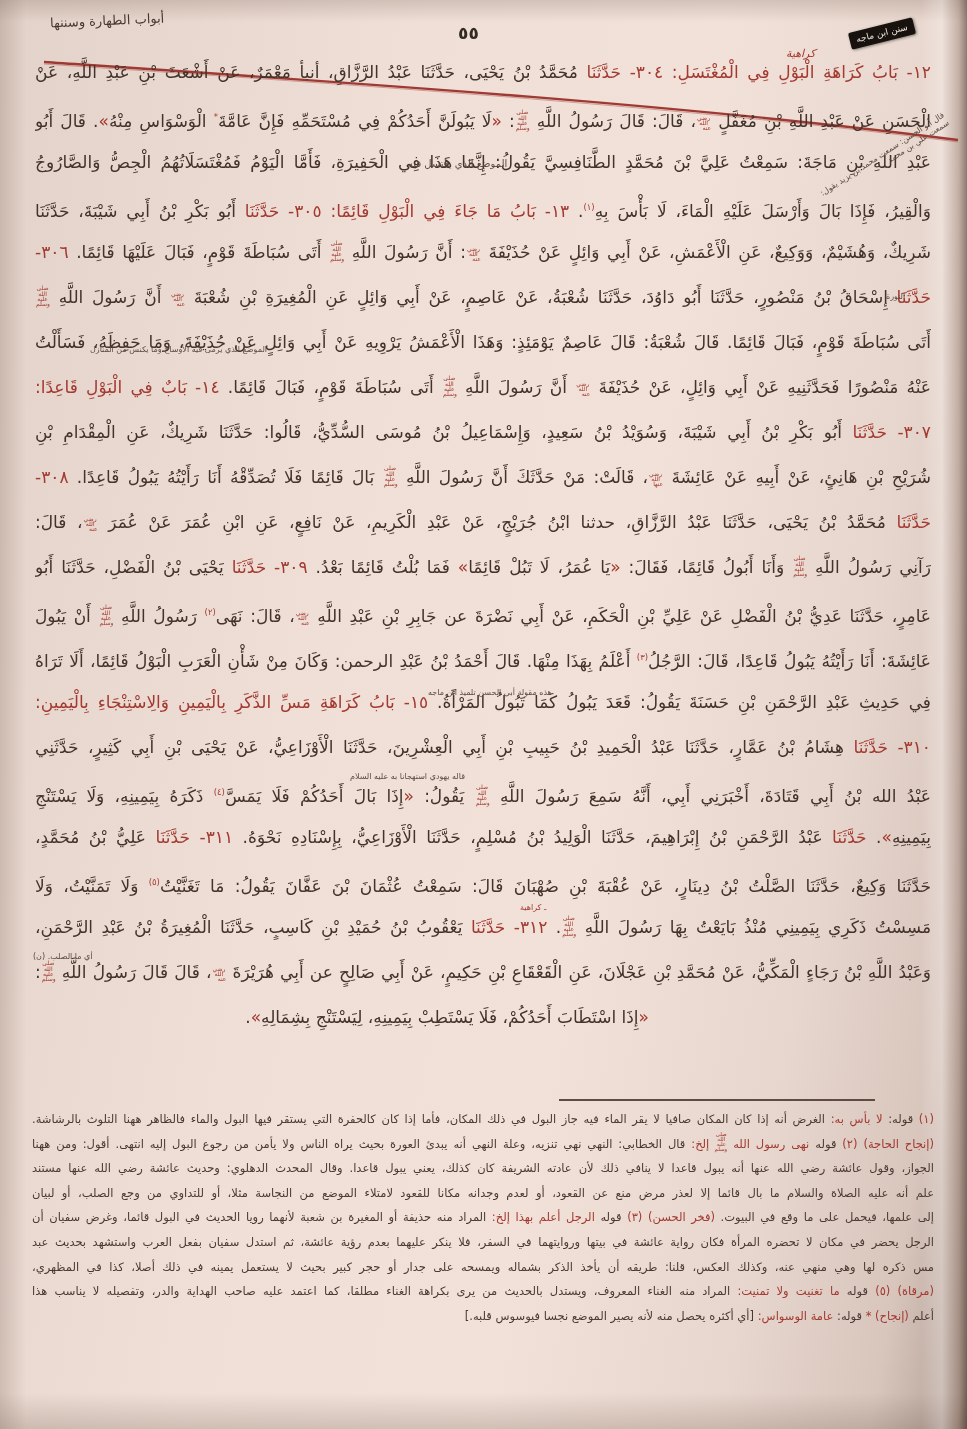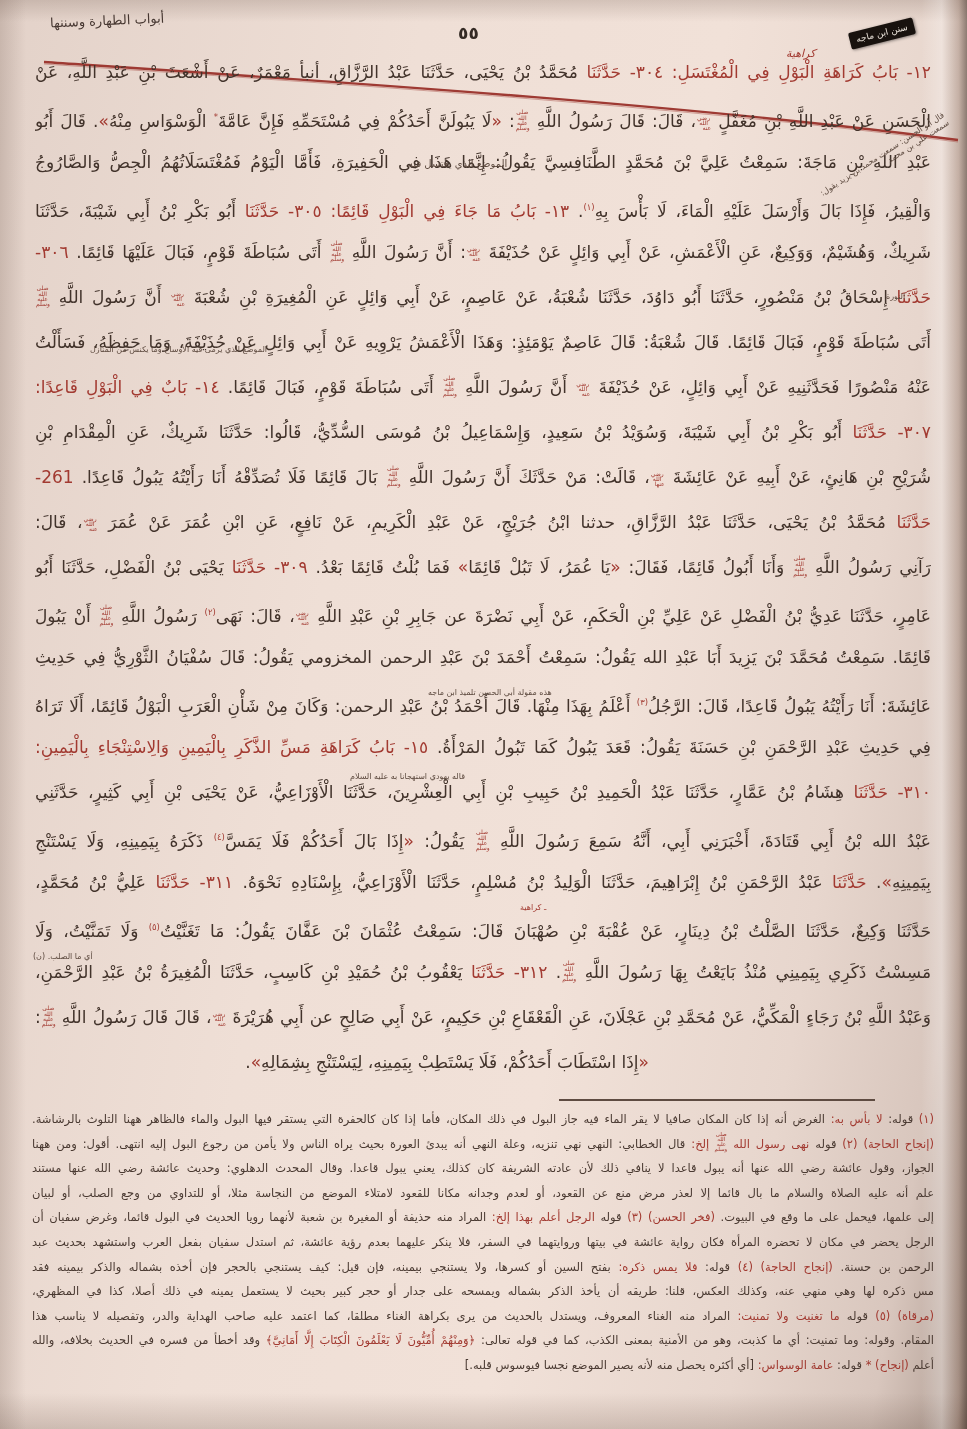--- a/index.html
+++ b/index.html
@@ -59,48 +59,45 @@
   <div id="body-lines">
       <div class="bline"><span class="s-r">١٢-‏ بَابُ كَرَاهَةِ الْبَوْلِ فِي الْمُغْتَسَلِ: ٣٠٤-‏ حَدَّثَنَا </span><span class="s-k">مُحَمَّدُ بْنُ يَحْيَى، حَدَّثَنَا عَبْدُ الرَّزَّاقِ، أنبأ مَعْمَرٌ، عَنْ أَشْعَثَ بْنِ عَبْدِ اللَّهِ، عَنْ</span></div>
       <div class="bline"><span class="s-k">الْحَسَنِ عَنْ عَبْدِ اللَّهِ بْنِ مُغَفَّلٍ </span><span class="hon">رضي الله عنه</span><span class="s-k">، قَالَ: قَالَ رَسُولُ اللَّهِ </span><span class="hon">صلى الله عليه وسلم</span><span class="s-k">: </span><span class="s-r">«</span><span class="s-k">لَا يَبُولَنَّ أَحَدُكُمْ فِي مُسْتَحَمِّهِ فَإِنَّ عَامَّةَ</span><span class="s-fn">*</span><span class="s-k"> الْوَسْوَاسِ مِنْهُ</span><span class="s-r">»</span><span class="s-k">. قَالَ أَبُو</span></div>
       <div class="bline"><span class="s-k">عَبْدِ اللهِ بْنِ مَاجَةَ: سَمِعْتُ عَلِيَّ بْنَ مُحَمَّدٍ الطَّنَافِسِيَّ يَقُولُ: إِنَّمَا هَذَا فِي الْحَفِيرَةِ، فَأَمَّا الْيَوْمُ فَمُغْتَسَلَاتُهُمُ الْجِصُّ وَالصَّارُوجُ</span></div>
       <div class="bline"><span class="s-k">وَالْقِيرُ، فَإِذَا بَالَ وَأَرْسَلَ عَلَيْهِ الْمَاءَ، لَا بَأْسَ بِهِ</span><span class="s-fn">(١)</span><span class="s-k">. </span><span class="s-r">١٣-‏ بَابُ مَا جَاءَ فِي الْبَوْلِ قَائِمًا: ٣٠٥-‏ حَدَّثَنَا </span><span class="s-k">أَبُو بَكْرِ بْنُ أَبِي شَيْبَةَ، حَدَّثَنَا</span></div>
       <div class="bline"><span class="s-k">شَرِيكٌ، وَهُشَيْمٌ، وَوَكِيعٌ، عَنِ الْأَعْمَشِ، عَنْ أَبِي وَائِلٍ عَنْ حُذَيْفَةَ </span><span class="hon">رضي الله عنه</span><span class="s-k">: أَنَّ رَسُولَ اللَّهِ </span><span class="hon">صلى الله عليه وسلم</span><span class="s-k"> أَتَى سُبَاطَةَ قَوْمٍ، فَبَالَ عَلَيْهَا قَائِمًا. </span><span class="s-r">٣٠٦-‏</span></div>
       <div class="bline"><span class="s-r">حَدَّثَنَا </span><span class="s-k">إِسْحَاقُ بْنُ مَنْصُورٍ، حَدَّثَنَا أَبُو دَاوُدَ، حَدَّثَنَا شُعْبَةُ، عَنْ عَاصِمٍ، عَنْ أَبِي وَائِلٍ عَنِ الْمُغِيرَةِ بْنِ شُعْبَةَ </span><span class="hon">رضي الله عنه</span><span class="s-k"> أَنَّ رَسُولَ اللَّهِ </span><span class="hon">صلى الله عليه وسلم</span></div>
       <div class="bline"><span class="s-k">أَتَى سُبَاطَةَ قَوْمٍ، فَبَالَ قَائِمًا. قَالَ شُعْبَةُ: قَالَ عَاصِمٌ يَوْمَئِذٍ: وَهَذَا الْأَعْمَشُ يَرْوِيهِ عَنْ أَبِي وَائِلٍ عَنْ حُذَيْفَةَ، وَمَا حَفِظَهُ، فَسَأَلْتُ</span></div>
       <div class="bline"><span class="s-k">عَنْهُ مَنْصُورًا فَحَدَّثَنِيهِ عَنْ أَبِي وَائِلٍ، عَنْ حُذَيْفَةَ </span><span class="hon">رضي الله عنه</span><span class="s-k"> أَنَّ رَسُولَ اللَّهِ </span><span class="hon">صلى الله عليه وسلم</span><span class="s-k"> أَتَى سُبَاطَةَ قَوْمٍ، فَبَالَ قَائِمًا. </span><span class="s-r">١٤-‏ بَابٌ فِي الْبَوْلِ قَاعِدًا:</span></div>
       <div class="bline"><span class="s-r">٣٠٧-‏ حَدَّثَنَا </span><span class="s-k">أَبُو بَكْرِ بْنُ أَبِي شَيْبَةَ، وَسُوَيْدُ بْنُ سَعِيدٍ، وَإِسْمَاعِيلُ بْنُ مُوسَى السُّدِّيُّ، قَالُوا: حَدَّثَنَا شَرِيكٌ، عَنِ الْمِقْدَامِ بْنِ</span></div>
-      <div class="bline"><span class="s-k">شُرَيْحِ بْنِ هَانِئٍ، عَنْ أَبِيهِ عَنْ عَائِشَةَ </span><span class="hon">رضي الله عنها</span><span class="s-k">، قَالَتْ: مَنْ حَدَّثَكَ أَنَّ رَسُولَ اللَّهِ </span><span class="hon">صلى الله عليه وسلم</span><span class="s-k"> بَالَ قَائِمًا فَلَا تُصَدِّقْهُ أَنَا رَأَيْتُهُ يَبُولُ قَاعِدًا. </span><span class="s-r">261-‏</span></div>
+      <div class="bline"><span class="s-k">شُرَيْحِ بْنِ هَانِئٍ، عَنْ أَبِيهِ عَنْ عَائِشَةَ </span><span class="hon">رضي الله عنها</span><span class="s-k">، قَالَتْ: مَنْ حَدَّثَكَ أَنَّ رَسُولَ اللَّهِ </span><span class="hon">صلى الله عليه وسلم</span><span class="s-k"> بَالَ قَائِمًا فَلَا تُصَدِّقْهُ أَنَا رَأَيْتُهُ يَبُولُ قَاعِدًا. </span><span class="s-r">٣٠٨-‏</span></div>
       <div class="bline"><span class="s-r">حَدَّثَنَا </span><span class="s-k">مُحَمَّدُ بْنُ يَحْيَى، حَدَّثَنَا عَبْدُ الرَّزَّاقِ، حدثنا ابْنُ جُرَيْجٍ، عَنْ عَبْدِ الْكَرِيمِ، عَنْ نَافِعٍ، عَنِ ابْنِ عُمَرَ عَنْ عُمَرَ </span><span class="hon">رضي الله عنه</span><span class="s-k">، قَالَ:</span></div>
       <div class="bline"><span class="s-k">رَآنِي رَسُولُ اللَّهِ </span><span class="hon">صلى الله عليه وسلم</span><span class="s-k"> وَأَنَا أَبُولُ قَائِمًا، فَقَالَ: </span><span class="s-r">«</span><span class="s-k">يَا عُمَرُ، لَا تَبُلْ قَائِمًا</span><span class="s-r">»</span><span class="s-k"> فَمَا بُلْتُ قَائِمًا بَعْدُ. </span><span class="s-r">٣٠٩-‏ حَدَّثَنَا </span><span class="s-k">يَحْيَى بْنُ الْفَضْلِ، حَدَّثَنَا أَبُو</span></div>
       <div class="bline"><span class="s-k">عَامِرٍ، حَدَّثَنَا عَدِيُّ بْنُ الْفَضْلِ عَنْ عَلِيِّ بْنِ الْحَكَمِ، عَنْ أَبِي نَضْرَةَ عن جَابِرِ بْنِ عَبْدِ اللَّهِ </span><span class="hon">رضي الله عنه</span><span class="s-k">، قَالَ: نَهَى</span><span class="s-fn">(٢)</span><span class="s-k"> رَسُولُ اللَّهِ </span><span class="hon">صلى الله عليه وسلم</span><span class="s-k"> أَنْ يَبُولَ</span></div>
-      <div class="bline"><span class="s-k">قَائِمًا. سَمِعْتُ مُحَمَّدَ بْنَ يَزِيدَ أَبَا عَبْدِ الله يَقُولُ: سَمِعْتُ أَحْمَدَ بْنَ عَبْدِ الرحمن المخزومي يَقُولُ: قَالَ سُفْيَانُ الثَّوْرِيُّ فِي حَدِيثِ</span></div>
       <div class="bline"><span class="s-k">عَائِشَةَ: أَنَا رَأَيْتُهُ يَبُولُ قَاعِدًا، قَالَ: الرَّجُلُ</span><span class="s-fn">(٣)</span><span class="s-k"> أَعْلَمُ بِهَذَا مِنْهَا. قَالَ أَحْمَدُ بْنُ عَبْدِ الرحمن: وَكَانَ مِنْ شَأْنِ الْعَرَبِ الْبَوْلُ قَائِمًا، أَلَا تَرَاهُ</span></div>
       <div class="bline"><span class="s-k">فِي حَدِيثِ عَبْدِ الرَّحْمَنِ بْنِ حَسَنَةَ يَقُولُ: قَعَدَ يَبُولُ كَمَا تَبُولُ المَرْأَةُ. </span><span class="s-r">١٥-‏ بَابُ كَرَاهَةِ مَسِّ الذَّكَرِ بِالْيَمِينِ وَالِاسْتِنْجَاءِ بِالْيَمِينِ:</span></div>
       <div class="bline"><span class="s-r">٣١٠-‏ حَدَّثَنَا </span><span class="s-k">هِشَامُ بْنُ عَمَّارٍ، حَدَّثَنَا عَبْدُ الْحَمِيدِ بْنُ حَبِيبِ بْنِ أَبِي الْعِشْرِينَ، حَدَّثَنَا الْأَوْزَاعِيُّ، عَنْ يَحْيَى بْنِ أَبِي كَثِيرٍ، حَدَّثَنِي</span></div>
       <div class="bline"><span class="s-k">عَبْدُ الله بْنُ أَبِي قَتَادَةَ، أَخْبَرَنِي أَبِي، أَنَّهُ سَمِعَ رَسُولَ اللَّهِ </span><span class="hon">صلى الله عليه وسلم</span><span class="s-k"> يَقُولُ: </span><span class="s-r">«</span><span class="s-k">إِذَا بَالَ أَحَدُكُمْ فَلَا يَمَسَّ</span><span class="s-fn">(٤)</span><span class="s-k"> ذَكَرَهُ بِيَمِينِهِ، وَلَا يَسْتَنْجِ</span></div>
       <div class="bline"><span class="s-k">بِيَمِينِهِ</span><span class="s-r">»</span><span class="s-k">. </span><span class="s-r">حَدَّثَنَا </span><span class="s-k">عَبْدُ الرَّحْمَنِ بْنُ إِبْرَاهِيمَ، حَدَّثَنَا الْوَلِيدُ بْنُ مُسْلِمٍ، حَدَّثَنَا الْأَوْزَاعِيُّ، بِإِسْنَادِهِ نَحْوَهُ. </span><span class="s-r">٣١١-‏ حَدَّثَنَا </span><span class="s-k">عَلِيُّ بْنُ مُحَمَّدٍ،</span></div>
       <div class="bline"><span class="s-k">حَدَّثَنَا وَكِيعٌ، حَدَّثَنَا الصَّلْتُ بْنُ دِينَارٍ، عَنْ عُقْبَةَ بْنِ صُهْبَانَ قَالَ: سَمِعْتُ عُثْمَانَ بْنَ عَفَّانَ يَقُولُ: مَا تَغَنَّيْتُ</span><span class="s-fn">(٥)</span><span class="s-k"> وَلَا تَمَنَّيْتُ، وَلَا</span></div>
       <div class="bline"><span class="s-k">مَسِسْتُ ذَكَرِي بِيَمِينِي مُنْذُ بَايَعْتُ بِهَا رَسُولَ اللَّهِ </span><span class="hon">صلى الله عليه وسلم</span><span class="s-k">. </span><span class="s-r">٣١٢-‏ حَدَّثَنَا </span><span class="s-k">يَعْقُوبُ بْنُ حُمَيْدِ بْنِ كَاسِبٍ، حَدَّثَنَا الْمُغِيرَةُ بْنُ عَبْدِ الرَّحْمَنِ،</span></div>
       <div class="bline"><span class="s-k">وَعَبْدُ اللَّهِ بْنُ رَجَاءٍ الْمَكِّيُّ، عَنْ مُحَمَّدِ بْنِ عَجْلَانَ، عَنِ الْقَعْقَاعِ بْنِ حَكِيمٍ، عَنْ أَبِي صَالِحٍ عن أَبِي هُرَيْرَةَ </span><span class="hon">رضي الله عنه</span><span class="s-k">، قَالَ قَالَ رَسُولُ اللَّهِ </span><span class="hon">صلى الله عليه وسلم</span><span class="s-k">:</span></div>
       <div class="bline short"><span class="s-r">«</span><span class="s-k">إِذَا اسْتَطَابَ أَحَدُكُمْ، فَلَا يَسْتَطِبْ بِيَمِينِهِ، لِيَسْتَنْجِ بِشِمَالِهِ</span><span class="s-r">»</span><span class="s-k">.</span></div>
     </div>
 
   <div class="fnsep"></div>
   <div id="footnotes">
       <div class="fline"><span class="s-r">(١) </span><span class="s-k">قوله: </span><span class="s-r">لا بأس به: </span><span class="s-k">الغرض أنه إذا كان المكان صافيا لا يقر الماء فيه جاز البول في ذلك المكان، فأما إذا كان كالحفرة التي يستقر فيها البول والماء فالظاهر ههنا التلوث بالرشاشة.</span></div>
       <div class="fline"><span class="s-r">(إنجاح الحاجة) (٢) </span><span class="s-k">قوله </span><span class="s-r">نهى رسول الله </span><span class="hon">صلى الله عليه وسلم</span><span class="s-r"> إلخ: </span><span class="s-k">قال الخطابي: النهي نهي تنزيه، وعلة النهي أنه يبدئ العورة بحيث يراه الناس ولا يأمن من رجوع البول إليه انتهى. أقول: ومن ههنا</span></div>
       <div class="fline"><span class="s-k">الجواز، وقول عائشة رضي الله عنها أنه يبول قاعدا لا ينافي ذلك لأن عادته الشريفة كان كذلك، يعني يبول قاعدا. وقال المحدث الدهلوي: وحديث عائشة رضي الله عنها مستند</span></div>
       <div class="fline"><span class="s-k">علم أنه عليه الصلاة والسلام ما بال قائما إلا لعذر مرض منع عن القعود، أو لعدم وجدانه مكانا للقعود لامتلاء الموضع من النجاسة مثلا، أو للتداوي من وجع الصلب، أو لبيان</span></div>
       <div class="fline"><span class="s-k">إلى علمها، فيحمل على ما وقع في البيوت. </span><span class="s-r">(فخر الحسن) (٣) </span><span class="s-k">قوله </span><span class="s-r">الرجل أعلم بهذا إلخ: </span><span class="s-k">المراد منه حذيفة أو المغيرة بن شعبة لأنهما رويا الحديث في البول قائما، وغرض سفيان أن</span></div>
       <div class="fline"><span class="s-k">الرجل يحضر في مكان لا تحضره المرأة فكان رواية عائشة في بيتها وروايتهما في السفر، فلا ينكر عليهما بعدم رؤية عائشة، ثم استدل سفيان بفعل العرب واستشهد بحديث عبد</span></div>
-      <div class="fline"><span class="s-k">الرحمن بن حسنة. </span><span class="s-r">(إنجاح الحاجة) (٤) </span><span class="s-k">قوله: </span><span class="s-r">فلا يمس ذكره: </span><span class="s-k">بفتح السين أو كسرها، ولا يستنجي بيمينه، فإن قيل: كيف يستنجي بالحجر فإن أخذه بشماله والذكر بيمينه فقد</span></div>
       <div class="fline"><span class="s-k">مس ذكره لها وهي منهي عنه، وكذلك العكس، قلنا: طريقه أن يأخذ الذكر بشماله ويمسحه على جدار أو حجر كبير بحيث لا يستعمل يمينه في ذلك أصلا، كذا في المظهري،</span></div>
       <div class="fline"><span class="s-r">(مرقاة) (٥) </span><span class="s-k">قوله </span><span class="s-r">ما تغنيت ولا تمنيت: </span><span class="s-k">المراد منه الغناء المعروف، ويستدل بالحديث من يرى بكراهة الغناء مطلقا، كما اعتمد عليه صاحب الهداية والدر، وتفصيله لا يناسب هذا</span></div>
-      <div class="fline"><span class="s-k">المقام. وقوله: وما تمنيت: أي ما كذبت، وهو من الأمنية بمعنى الكذب، كما في قوله تعالى: </span><span class="s-r">﴿وَمِنْهُمْ أُمِّيُّونَ لَا يَعْلَمُونَ الْكِتَابَ إِلَّا أَمَانِيَّ﴾</span><span class="s-k"> وقد أخطأ من فسره في الحديث بخلافه، والله</span></div>
       <div class="fline last"><span class="s-k">أعلم </span><span class="s-r">(إنجاح) * </span><span class="s-k">قوله: </span><span class="s-r">عامة الوسواس: </span><span class="s-k">[أي أكثره يحصل منه لأنه يصير الموضع نجسا فيوسوس قلبه.]</span></div>
     </div>
 
   <div id="annots">
       <div class="annot red" style="left: 786px; top: 49px; font-size: 11px; font-style: italic;">كراهية</div>
       <div class="annot " style="left: 408px; top: 127px; font-size: 10px; margin-top: 32px;">الموضع الذي يغتسل فيه</div>
       <div class="annot  wrap" style="left: 808px; top: 150px; font-size: 8px; width: 150px; transform: rotate(-33deg);">قال أبو الحسن: سمعت محمد بن يزيد يقول: سمعت علي بن محمد</div>
       <div class="annot " style="left: 886px; top: 292px; font-size: 8px;">النورة</div>
       <div class="annot " style="left: 90px; top: 345px; font-size: 8px;">الموضع الذي يرمى فيه الأوساخ وما يكنس من المنازل</div>
       <div class="annot " style="left: 396px; top: 688px; font-size: 8px; margin-left: 32px;">هذه مقولة أبي الحسن تلميذ ابن ماجه</div>

